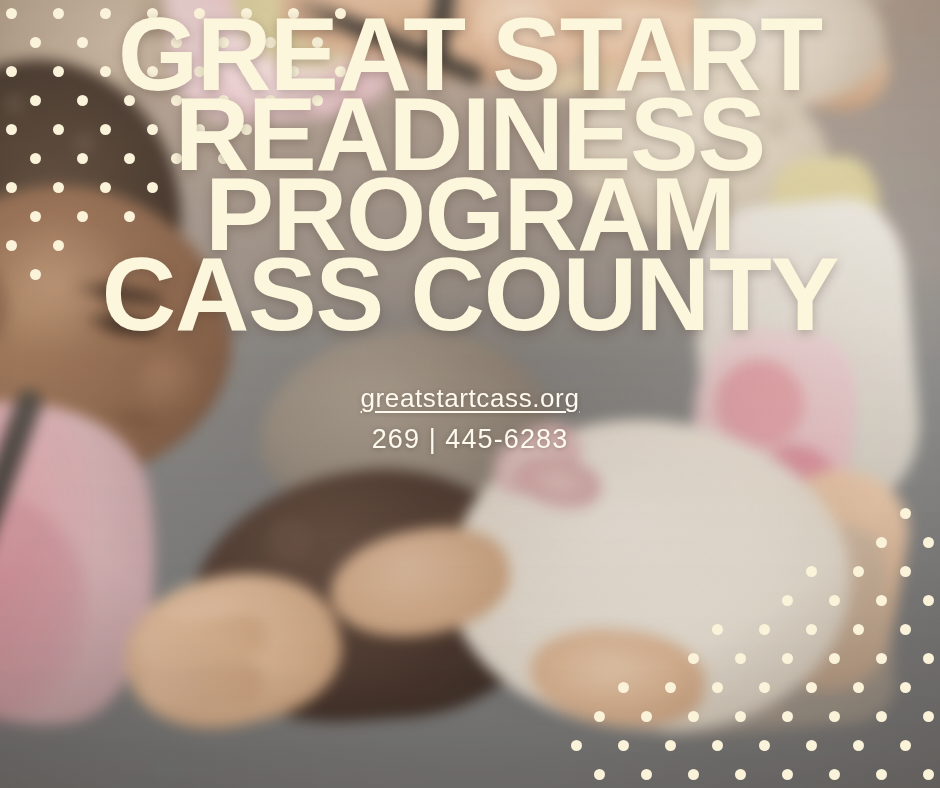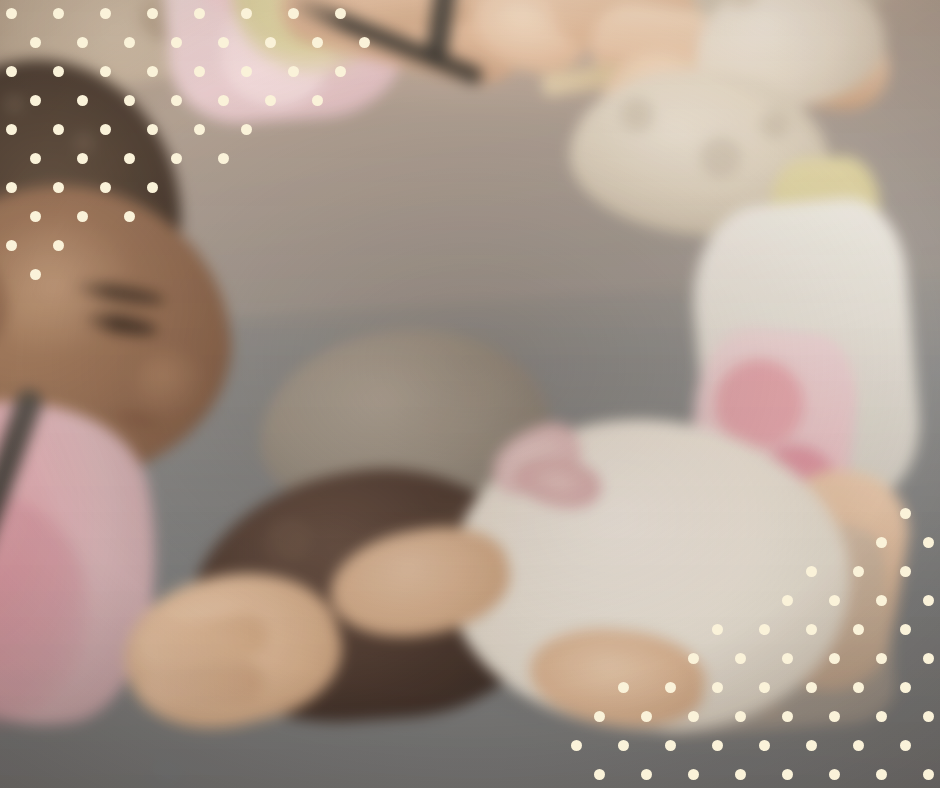--- a/index.html
+++ b/index.html
@@ -663,17 +663,29 @@
       <span style="right: 76.5px; bottom: 211px; width: 11px; height: 11px; background: rgb(250, 242, 217);"></span>
       <span style="right: 123.5px; bottom: 211px; width: 11px; height: 11px; background: rgb(250, 242, 217);"></span>
       <span style="right: 6px; bottom: 240px; width: 11px; height: 11px; background: rgb(250, 242, 217);"></span>
       <span style="right: 53px; bottom: 240px; width: 11px; height: 11px; background: rgb(250, 242, 217);"></span>
       <span style="right: 29.5px; bottom: 269px; width: 11px; height: 11px; background: rgb(250, 242, 217);"></span>
     </div>
 
   <div class="content">
 
 
-
+    <div class="headline">
+      <span class="hl l1">GREAT START</span>
+      <span class="hl l2">READINESS</span>
+      <span class="hl l3">PROGRAM</span>
+      <span class="hl l4">CASS COUNTY</span>
+    </div>
+
+    <div class="contact">
+      <div>
+        <span class="website">greatstartcass.org</span>
+      </div>
+      <div class="phone">269 | 445-6283</div>
+    </div>
 
   </div>
 
 </div>
 
 </body></html>

